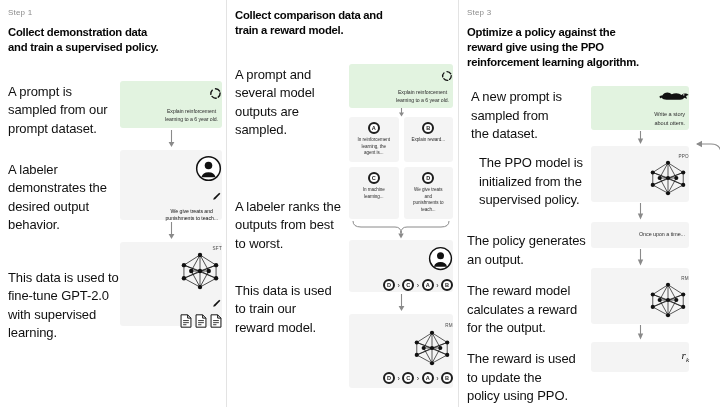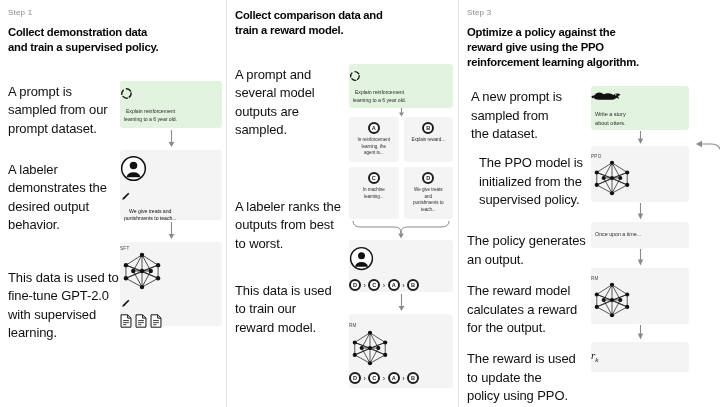--- a/index.html
+++ b/index.html
@@ -32,21 +32,21 @@
   .caption {
     font-size: 13px; line-height: 1.42; letter-spacing: -.1px;
     color: #101010; padding-top: 2px;
   }
 
   
   .flow { position: absolute; top: 0; }
   .box {
     background: #f4f4f4; border-radius: 3px;
     display: flex; flex-direction: column;
-    align-items: flex-start; justify-content: center;
+    align-items: flex-end; justify-content: center;
     text-align: center;
   }
   .box.green { background: #e2f3e0; }
   .box-text {
     font-size: 5.2px; line-height: 1.45; color: #2d2d2d;
     letter-spacing: -.05px; padding: 0 4px;
   }
   .box-text.dark { color: #111; }
   .mini-label { font-size: 4.6px; color: #4a4a4a; letter-spacing: .3px; }
 

